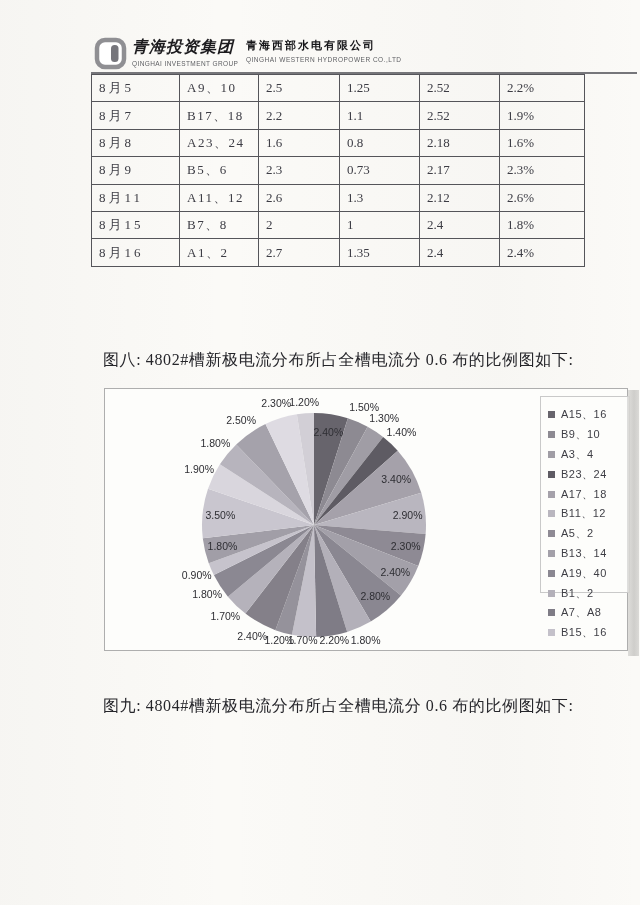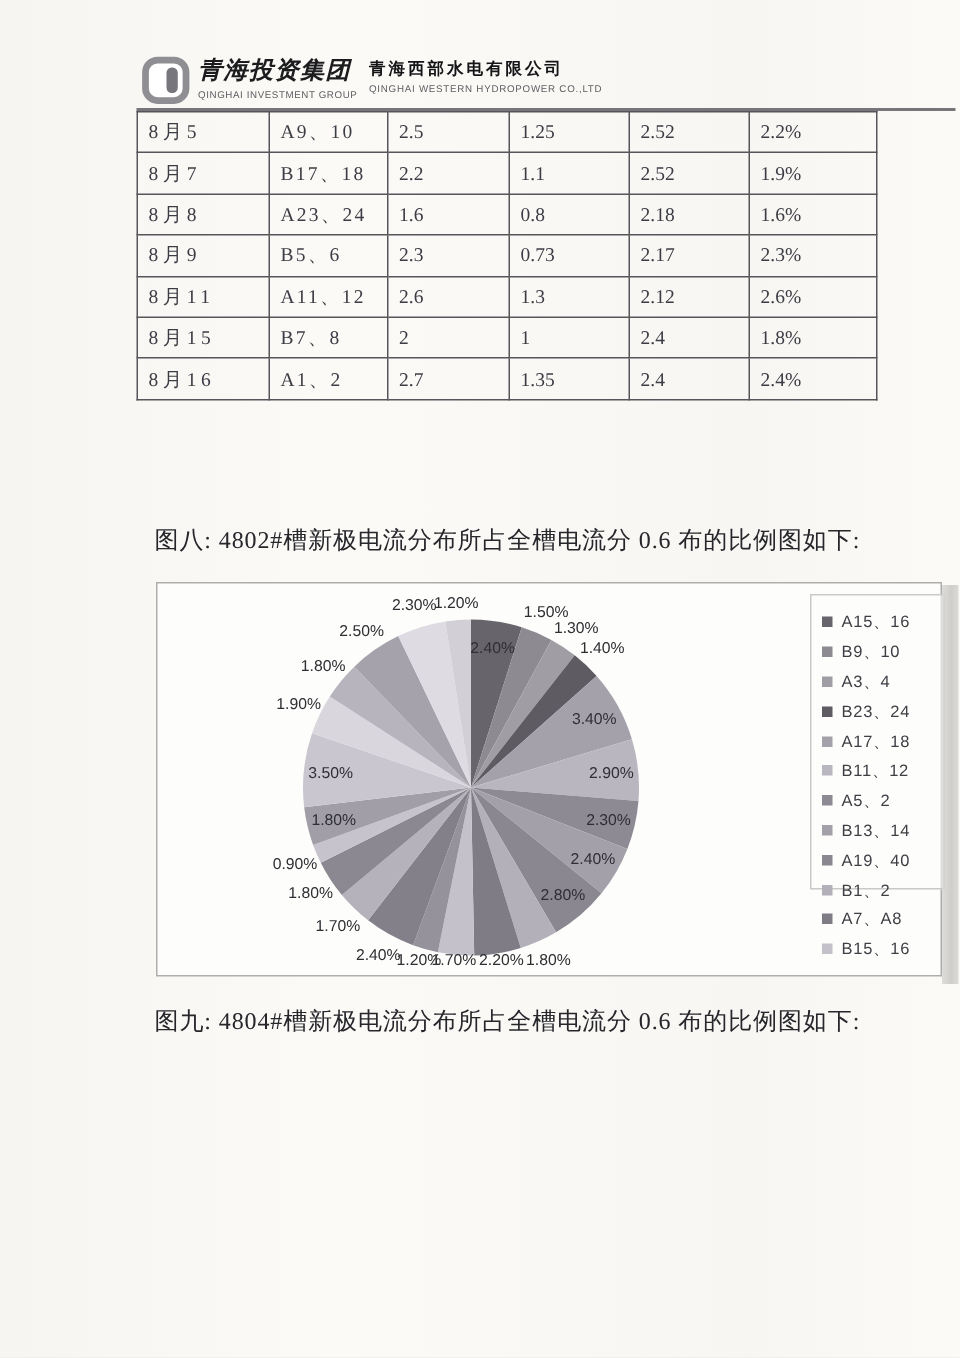--- a/index.html
+++ b/index.html
@@ -26,21 +26,21 @@
     border:1px solid #55555a; height:26.4px; padding:0 7px;
     font-size:13px; color:#3c3c44; font-family:"Liberation Serif", serif;
     white-space:nowrap; overflow:hidden;
   }
   table.data-table td:first-child { letter-spacing:3px;margin-top:32px; }
   table.data-table td:nth-child(2) { letter-spacing:1.5px;margin-top:24px; }
 
   
   .caption { position:absolute; left:103px; font-size:16px; color:#26262b; letter-spacing:0.6px; white-space:nowrap; }
   #caption-fig8 { top:350px; }
-  #caption-fig9 { top:671px; }
+  #caption-fig9 { top:696px; }
 
   
   .chart-box {
     position:absolute; left:104px; top:388px; width:522px; height:261px;
     border:1px solid #aeaeae; background:#fdfdfb;
   }
   .chart-box svg { position:absolute; left:0; top:0; }
   .pie-label { font-family:"Liberation Sans", sans-serif; font-size:10.5px; fill:#2e2e33; }
   .legend-box {
     position:absolute; left:411px; top:7px; width:90px; height:197px;

